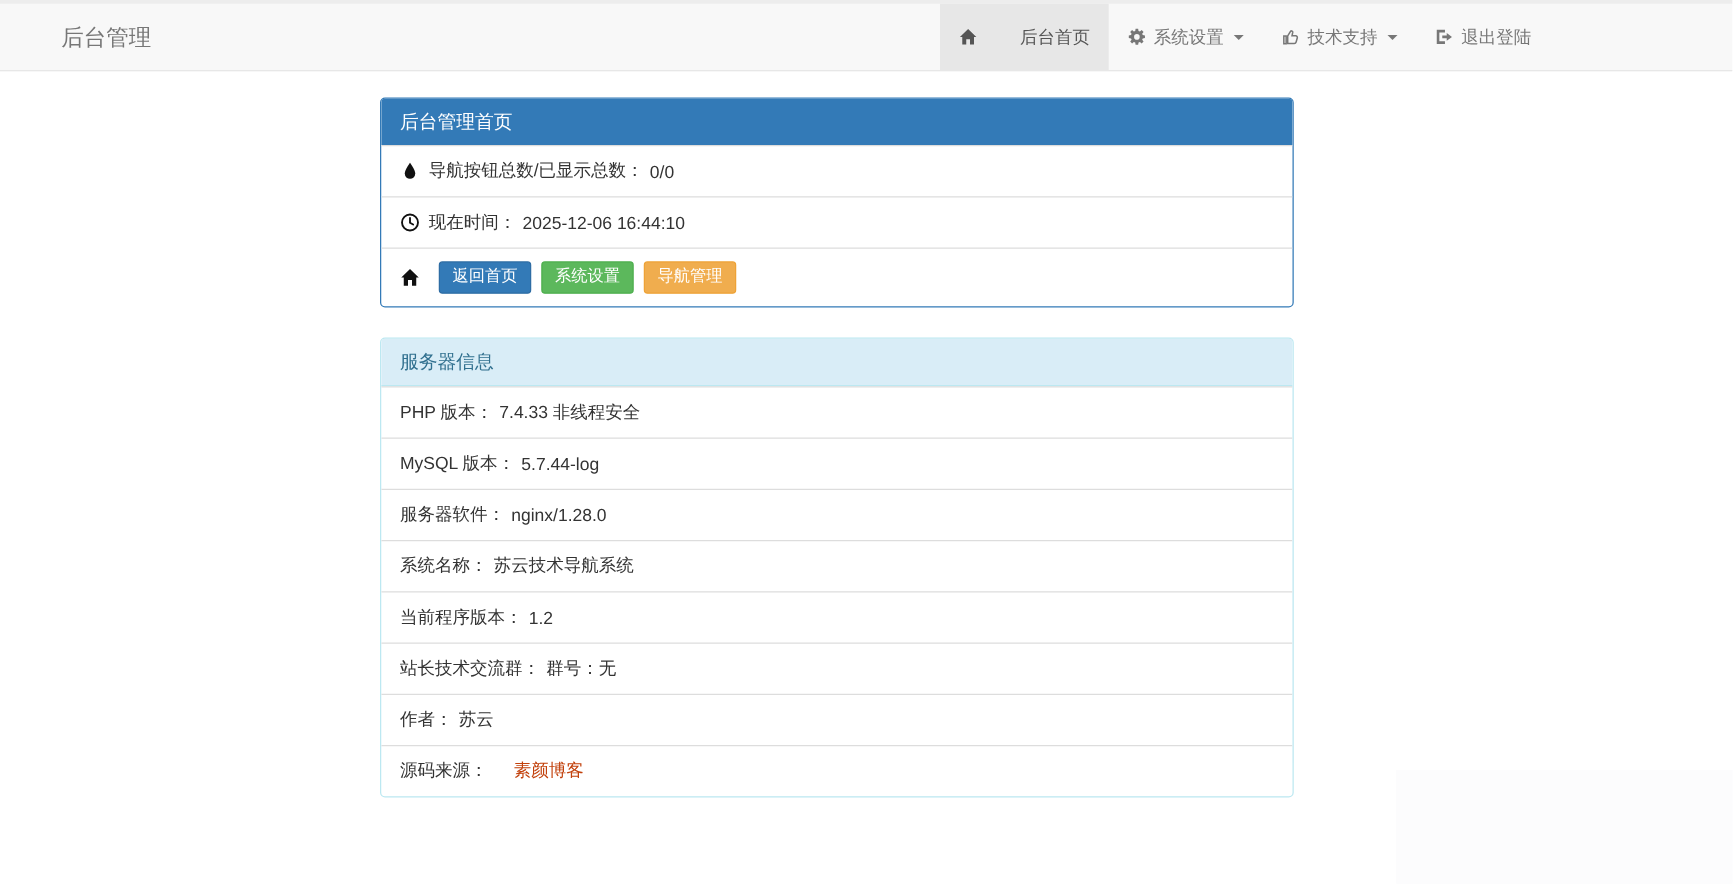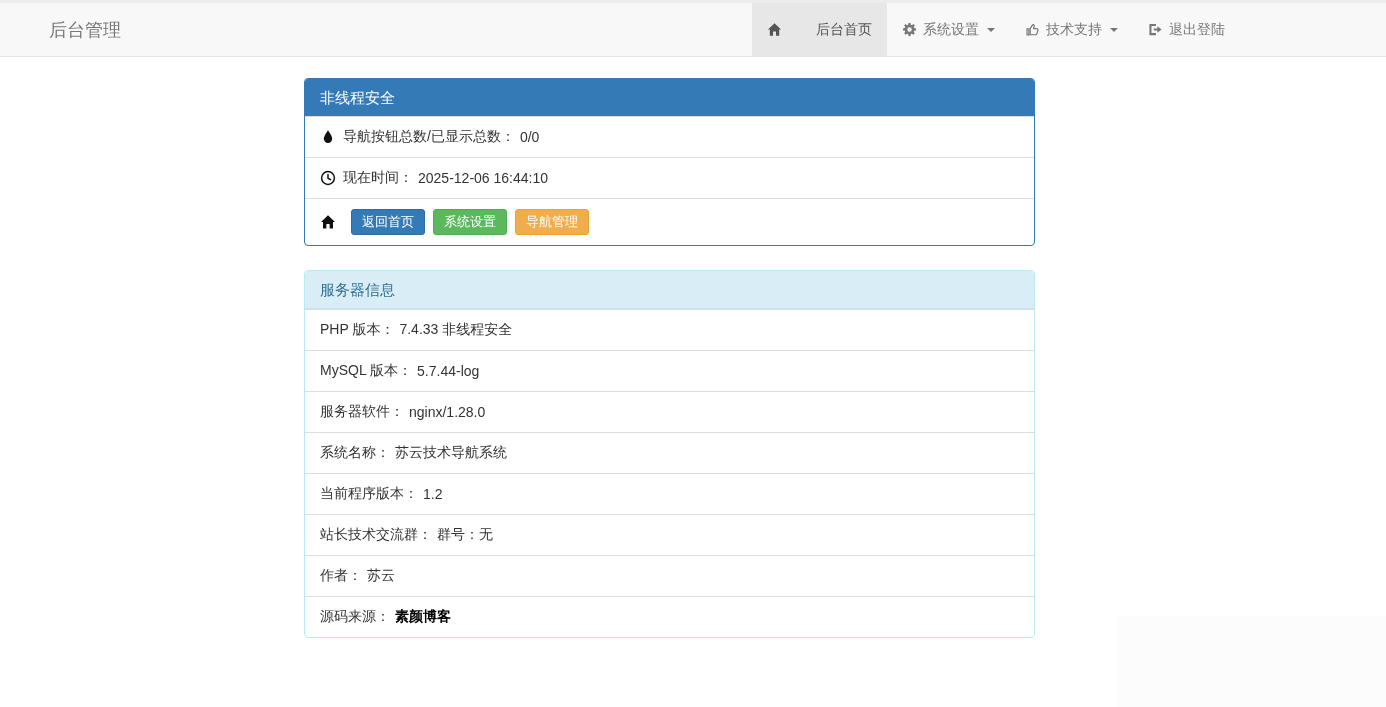--- a/index.html
+++ b/index.html
@@ -36,27 +36,27 @@
   .prow { display:flex; align-items:center; padding:10px 15px;
     font-size:14px; color:#333; border-top:1px solid #ddd; min-height:41px; }
   .panel-primary .prow:first-of-type { border-top:1px solid #337ab7; }
   .panel-info .prow:first-of-type { border-top:none; }
   .row-ico { display:inline-flex; width:16px; height:16px; margin-right:7px;
     color:#111; flex:none; }
   .row-ico svg { width:16px; height:16px; }
   .lbl { color:#333; }
   .lbl.b { font-weight:normal; }
   .val { margin-left:5px; color:#333; }
-  a.src-link { margin-left:5px; color:#000000; text-decoration:none; cursor:pointer;font-weight:bold; }
+  a.src-link { margin-left:21px; color:#c2410c; text-decoration:none; cursor:pointer; }
 
   
   .btn { display:inline-block; margin-left:8px; padding:3px 10px;
     font-size:13px; line-height:18px; color:#fff; border-radius:3px;
     border:1px solid transparent; cursor:pointer;
-    font-family:Liberation Serif, serif; }
+    font-family:Liberation Mono, monospace; }
   .btn-blue   { background:#337ab7; border-color:#2e6da4; }
   .btn-green  { background:#5cb85c; border-color:#4cae4c; }
   .btn-orange { background:#f0ad4e; border-color:#eea236; }
 
   
   .corner { position:absolute; left:1117px; top:616px; right:0; bottom:0;
     background:#fcfcfd; }
 </style>
 </head>
 <body>
@@ -105,21 +105,21 @@
         <span>退出登陆</span>
       </a>
 
     </nav>
   </div>
 </header>
 
 <main class="content">
 
   <section class="panel panel-primary">
-    <div class="panel-heading">非线程安全</div>
+    <div class="panel-heading">后台管理首页</div>
 
     <div class="prow">
       <span class="row-ico">
         <svg viewBox="0 0 16 16" fill="currentColor">
             <path d="M8 1.2S3.8 6.8 3.8 9.8a4.2 4.2 0 0 0 8.4 0C12.2 6.8 8 1.2 8 1.2z"></path>
           </svg>
       </span>
       <span class="lbl">导航按钮总数/已显示总数：</span>
       <span class="val">0/0</span>
     </div>

